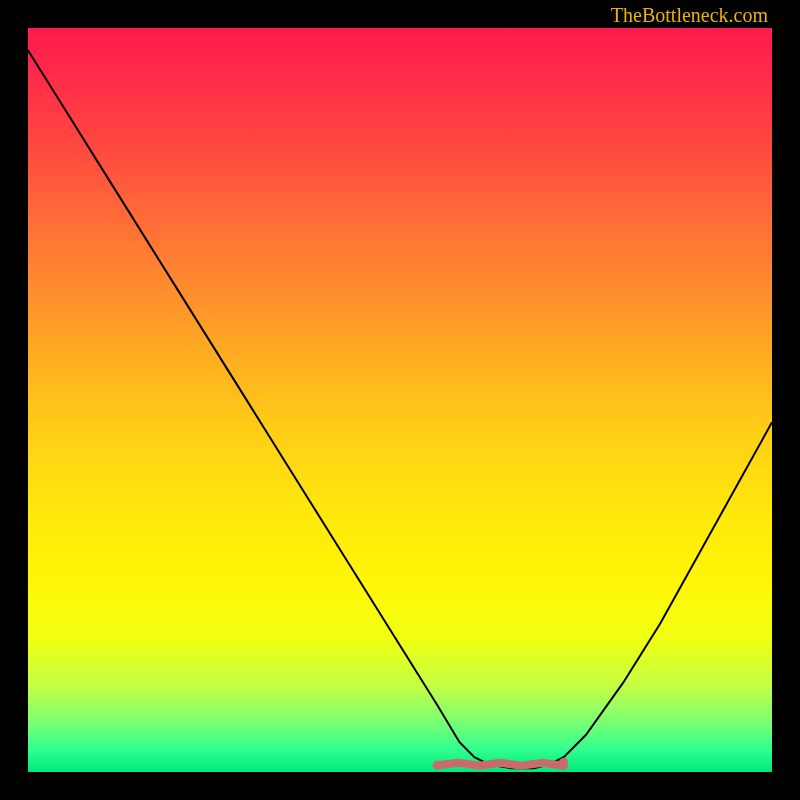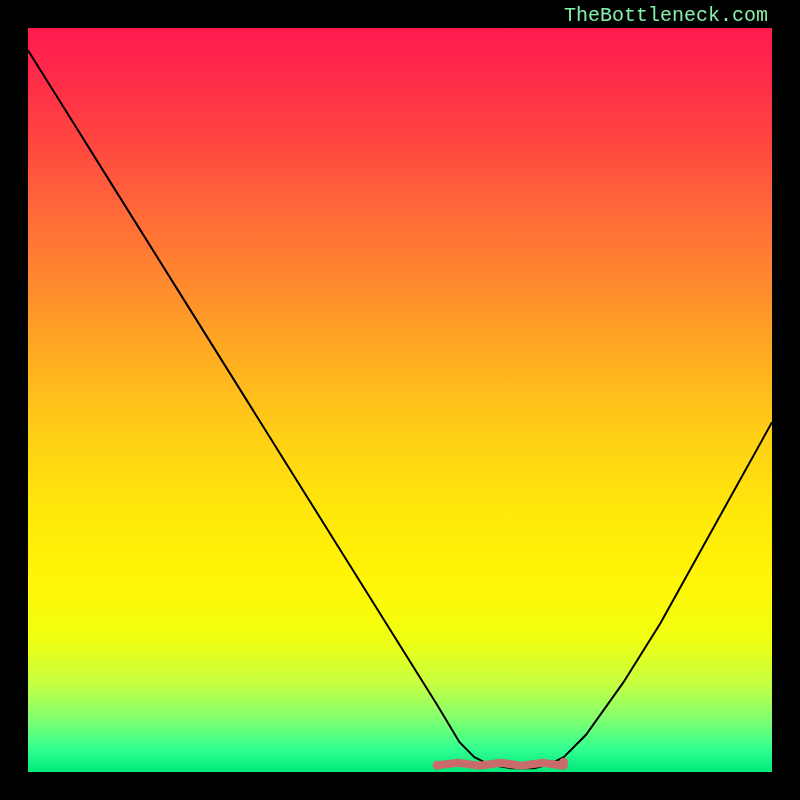--- a/index.html
+++ b/index.html
@@ -47,24 +47,24 @@
     position: absolute;
     left: 0;
     top: 0;
     width: 744px;
     height: 744px;
   }
   .watermark {
     position: absolute;
     top: 4px;
     right: 32px;
-    color: #86efac;
+    color: #eab308;
     font-size: 20px;
     font-weight: 500;
-    font-family: Liberation Mono, monospace;
+    font-family: Liberation Serif, serif;
     margin-left: 47px;
   }
 </style>
 </head>
 <body>
 
 <div class="chart-container">
   <div class="plot-area">
     <div class="gradient-bg"></div>
     <svg class="curve-svg" viewBox="0 0 744 744" preserveAspectRatio="none">

